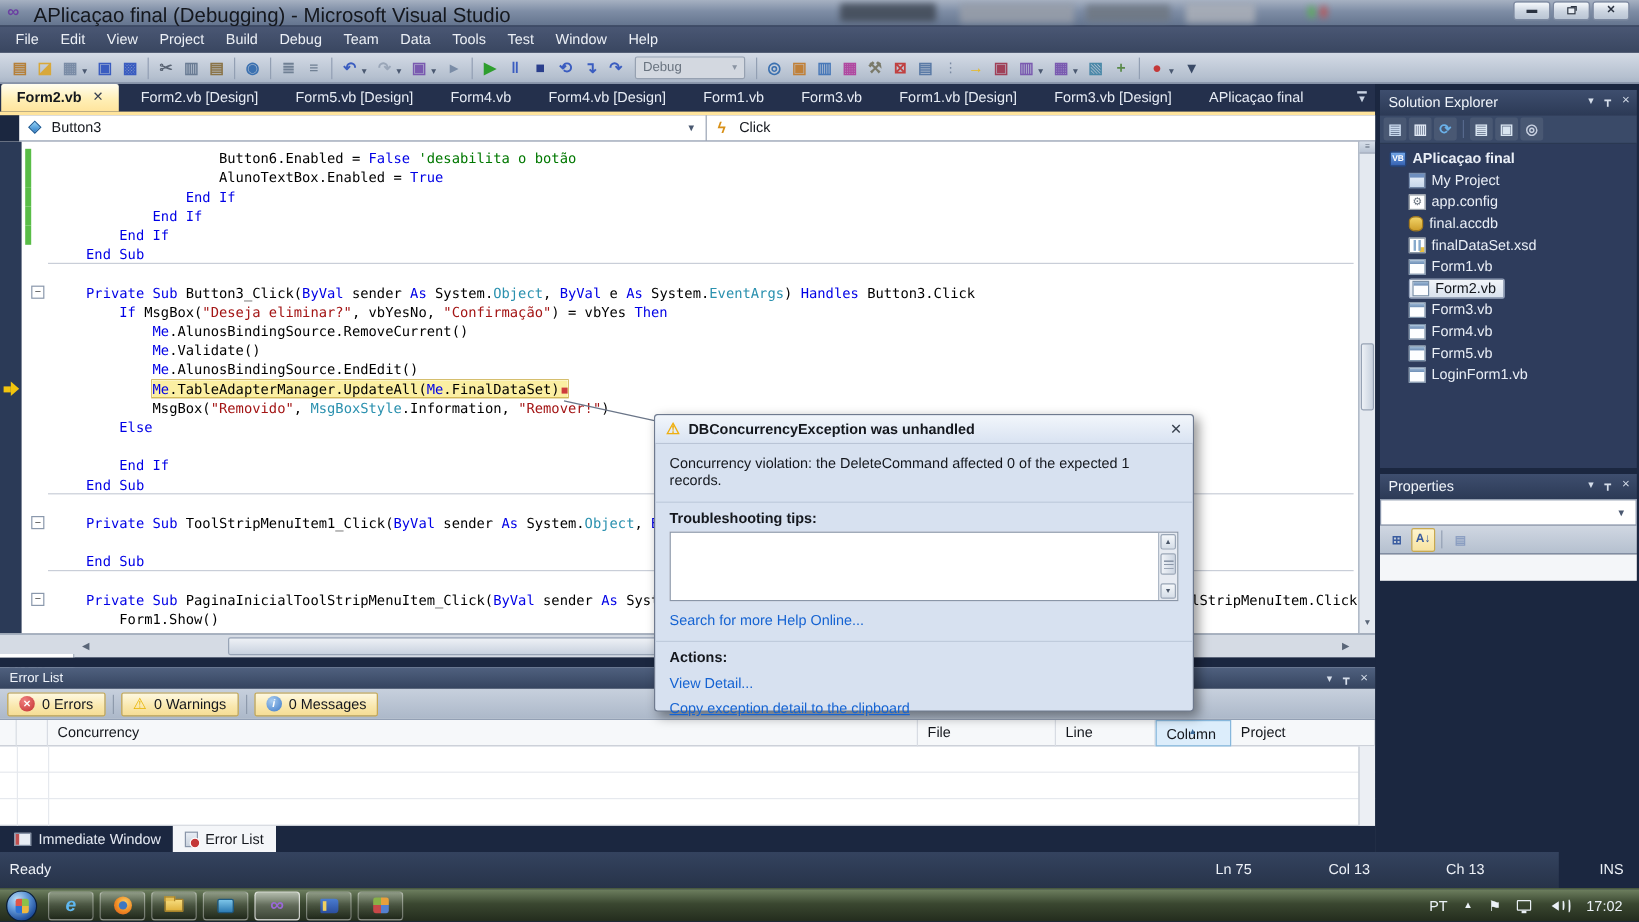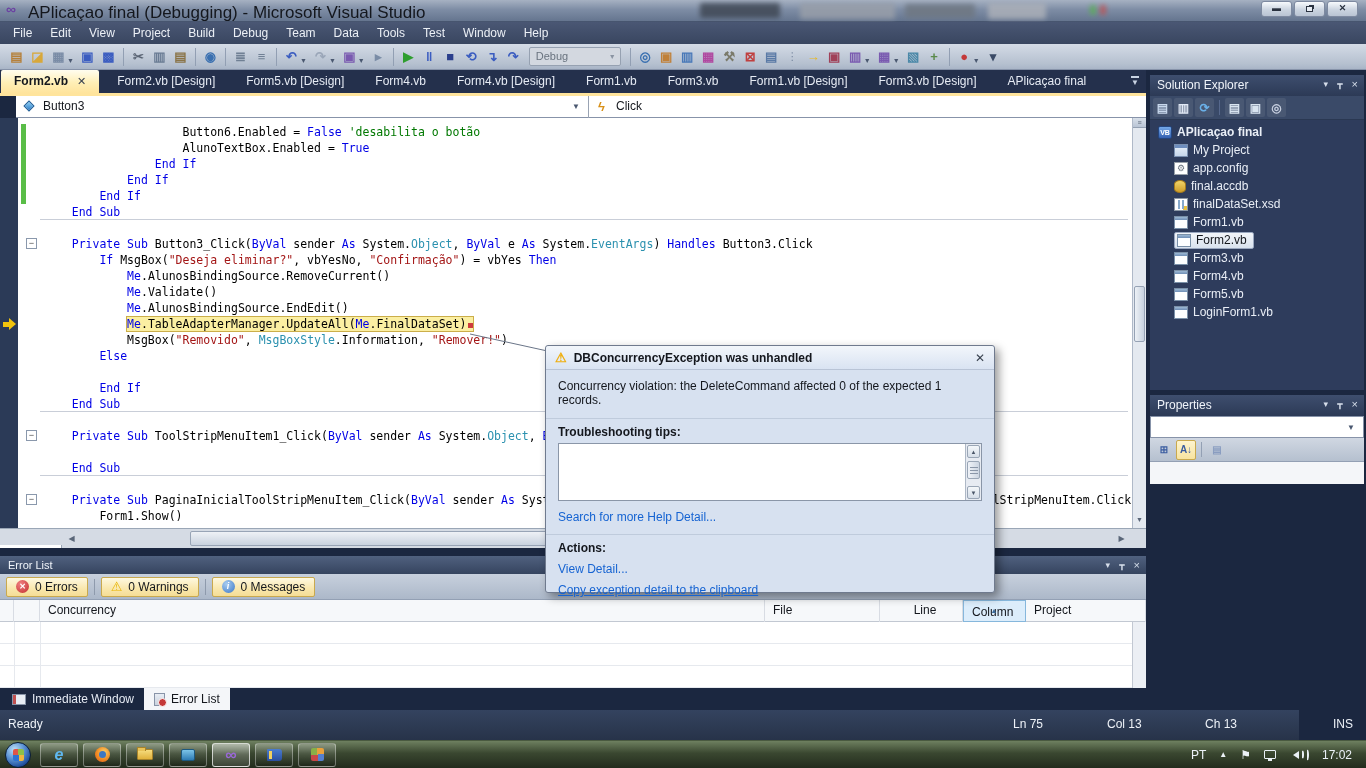--- a/index.html
+++ b/index.html
@@ -381,21 +381,21 @@
   <div class="exd-msg">Concurrency violation: the DeleteCommand affected 0 of the expected 1 records.</div>
   <div class="exd-label">Troubleshooting tips:</div>
   <div class="exd-listbox">
     <div class="exd-lb-scroll">
       <span class="sbtn" style="top:1px">▲</span>
       <span class="sthumb"></span>
       <span class="sbtn" style="bottom:1px">▼</span>
     </div>
   </div>
   <div class="exd-search">
-    <span class="exd-link" style="display:inline;padding:0">Search for more Help Detail...</span>
+    <span class="exd-link" style="display:inline;padding:0">Search for more Help Online...</span>
   </div>
   <div class="exd-label">Actions:</div>
   <div id="action-links">
       <div class="exd-action"><span class="exd-link" style="display: inline; padding: 0px;">View Detail...</span></div>
       <div class="exd-action"><span class="exd-link" style="display: inline; padding: 0px; text-decoration: underline;">Copy exception detail to the clipboard</span></div>
     </div>
 </div>
 
 <div class="errorlist">
   <div class="el-header">
@@ -420,21 +420,21 @@
       <span class="filter-btn">
         <span class="ficon-info">i</span>
         <span>0 Messages</span>
       </span>
     </div>
   <div class="el-colhdr" id="el-colhdr">
       <span class="col-cell" style="left: 0px; width: 14px;"></span>
       <span class="col-cell" style="left: 14px; width: 26px;"></span>
       <span class="col-cell" style="left: 40px; width: 725px;">Concurrency</span>
       <span class="col-cell" style="left: 765px; width: 115px;">File</span>
-      <span class="col-cell" style="left: 880px; width: 83px; text-align: center;">Line</span>
+      <span class="col-cell" style="left: 880px; width: 83px;">Line</span>
       <span class="col-cell col-sorted" style="left: 963px; width: 63px;"><span class="sort-arrow">▲</span>Column</span>
       <span class="col-cell" style="left: 1026px; width: 120px;">Project</span>
     </div>
   <div class="el-body" id="el-body">
       <div class="el-row"></div>
       <div class="el-row"></div>
       <div class="el-row"></div>
       <div class="el-vline" style="left: 14px;"></div>
       <div class="el-vline" style="left: 40px;"></div>
       <div class="el-scroll"></div>

